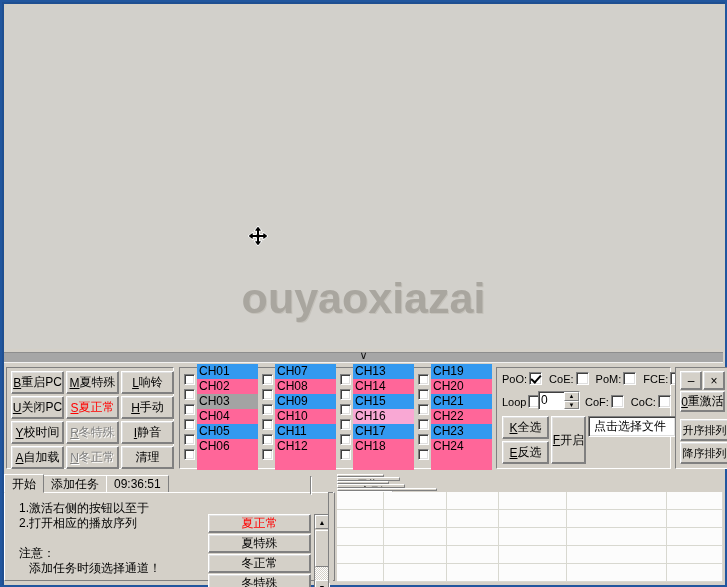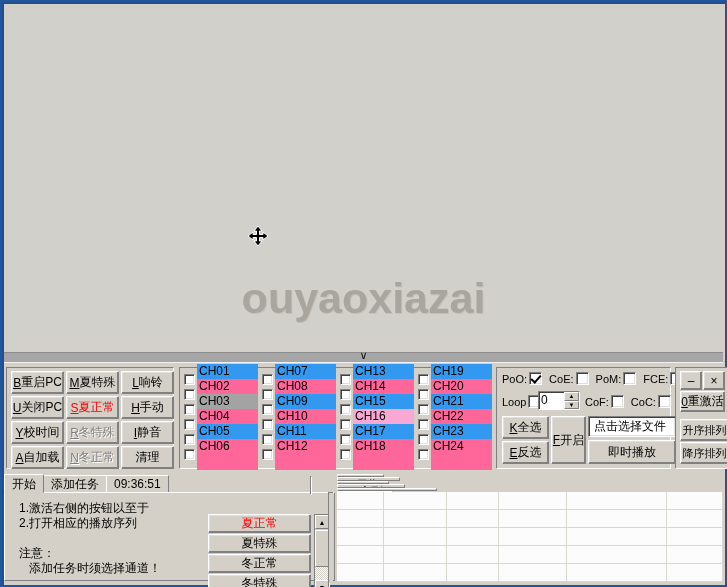--- a/index.html
+++ b/index.html
@@ -661,21 +661,20 @@
       </div>
       <div class="btn" style="position:absolute; left:5px; top:73px; width:47px; height:23px;">
         <span class="u">E</span>
           <span>反选</span>
       </div>
       <div class="btn" style="position:absolute; left:54px; top:48px; width:35px; height:48px;">
         <span class="u">F</span>
           <span>开启</span>
       </div>
       <div class="sunken" style="position:absolute; left:91px; top:48px; width:88px; height:21px; font-size:12px; line-height:19px; padding-left:5px; color:#000; overflow:hidden; white-space:nowrap;">点击选择文件</div>
-      <div class="btn" style="position:absolute; left:91px; top:72px; width:88px; height:24px;">即时播放</div>
     </div>
 
     <div class="right-panel group-sunken">
       <div class="btn" style="position:absolute; left:4px; top:3px; width:22px; height:19px;">–</div>
       <div class="btn" style="position:absolute; left:27px; top:3px; width:22px; height:19px;">×</div>
       <div class="btn" style="position:absolute; left:4px; top:23px; width:45px; height:21px;">
         <span class="u">0</span>
           <span>重激活</span>
       </div>
       <div class="btn" style="position:absolute; left:4px; top:51px; width:49px; height:22px; font-size:11px;">升序排列</div>

